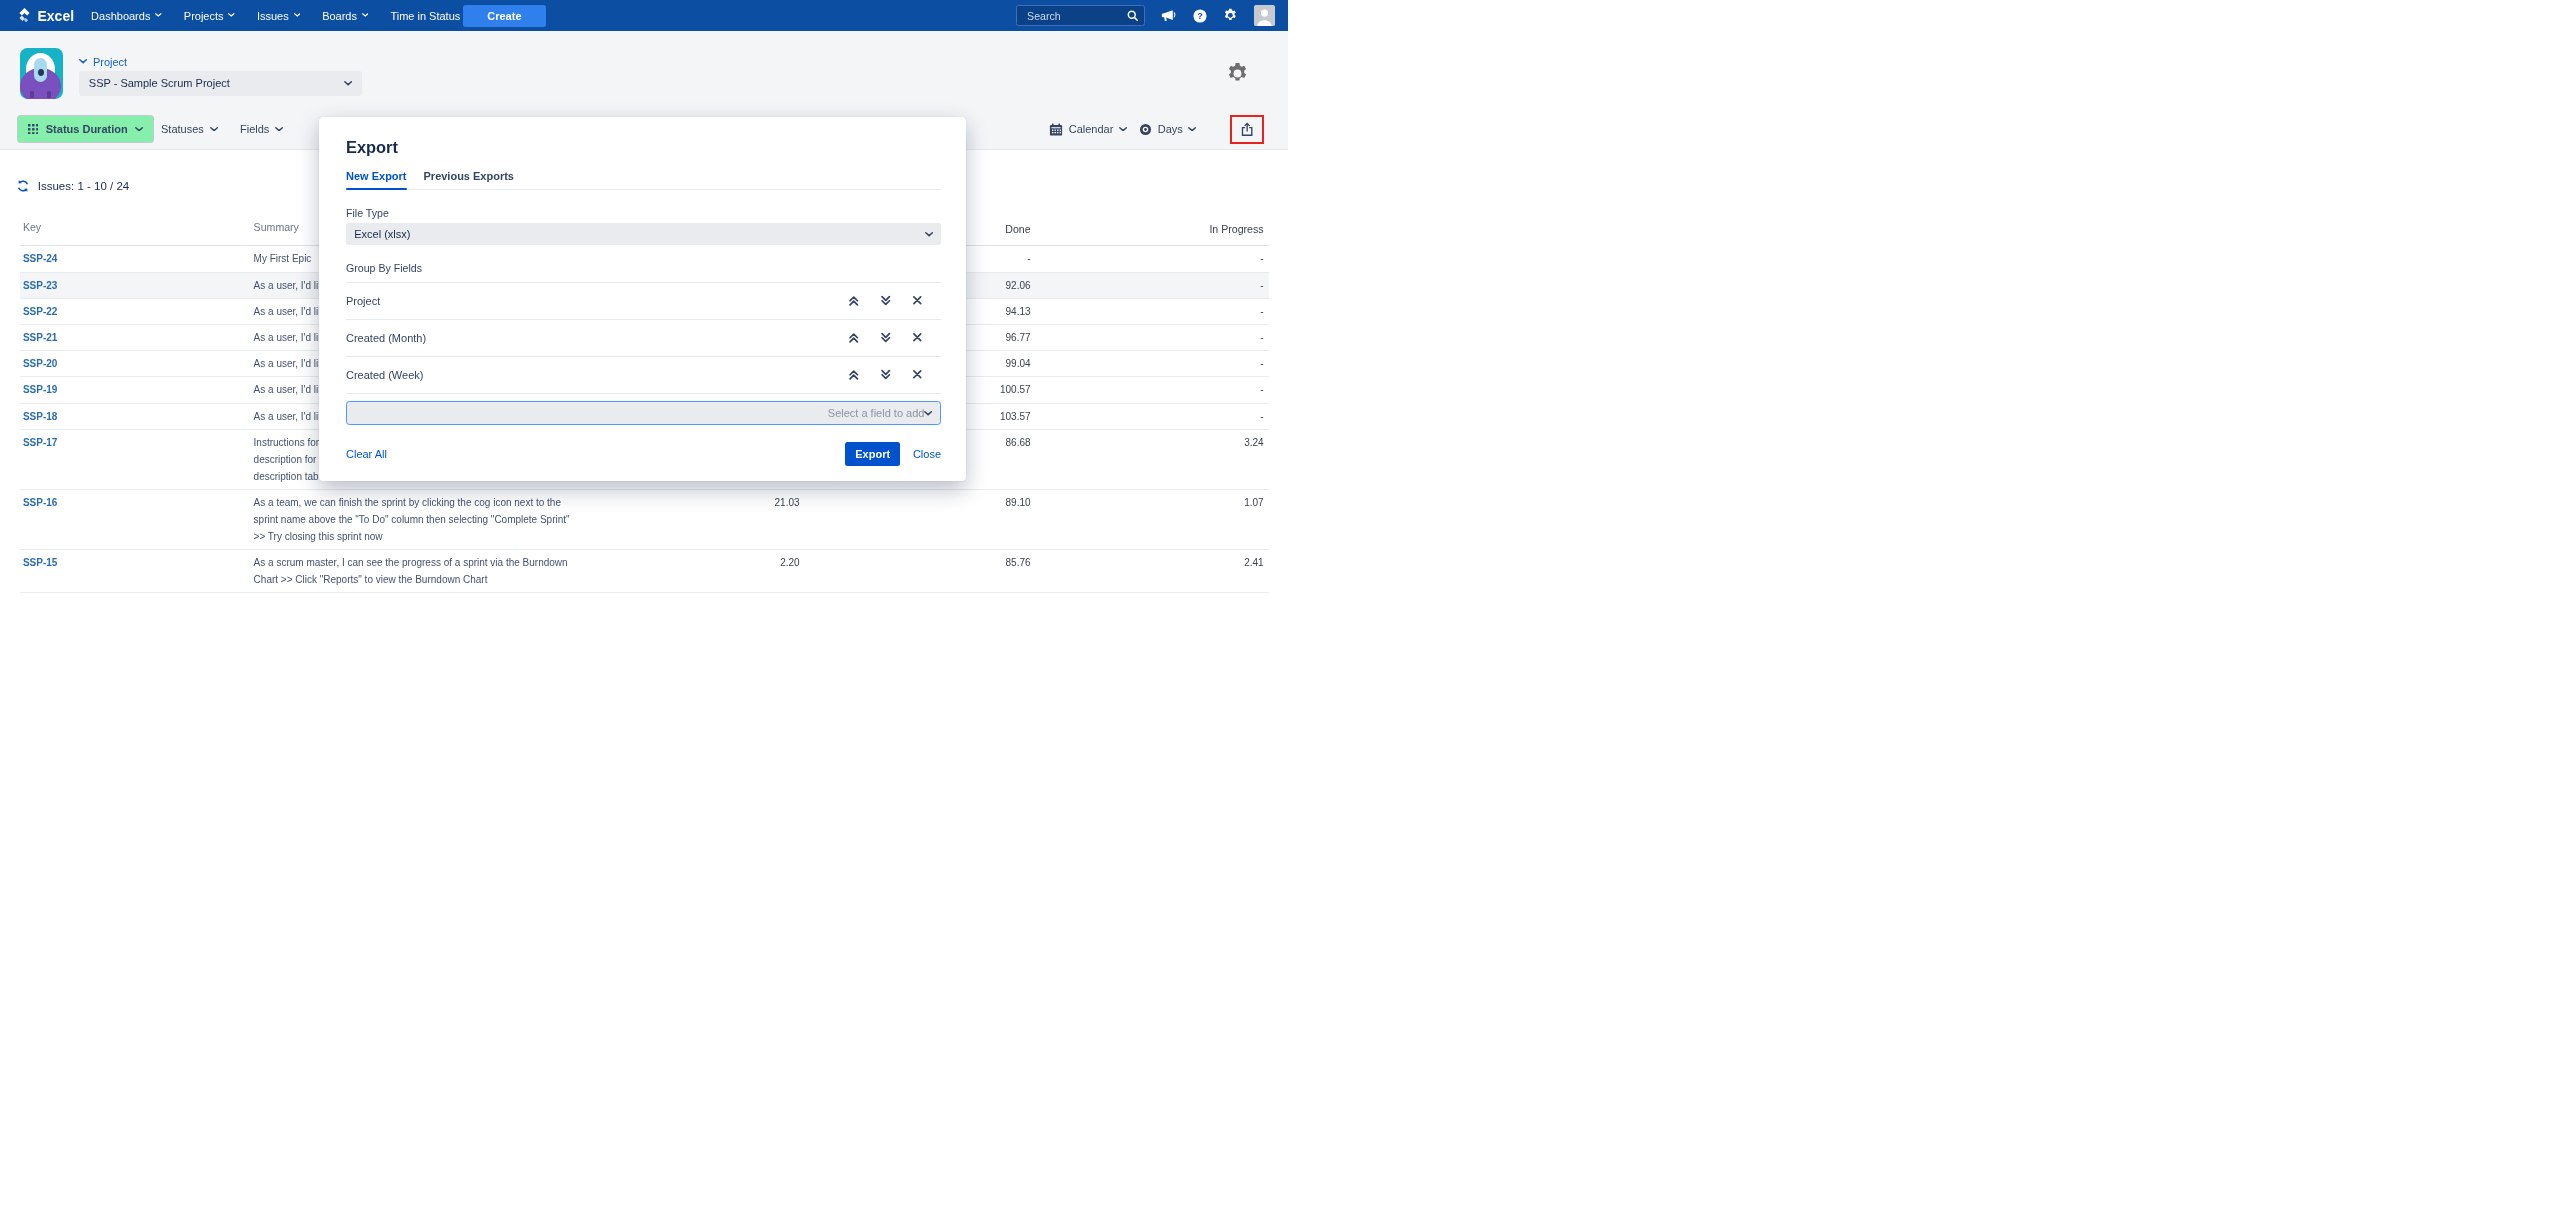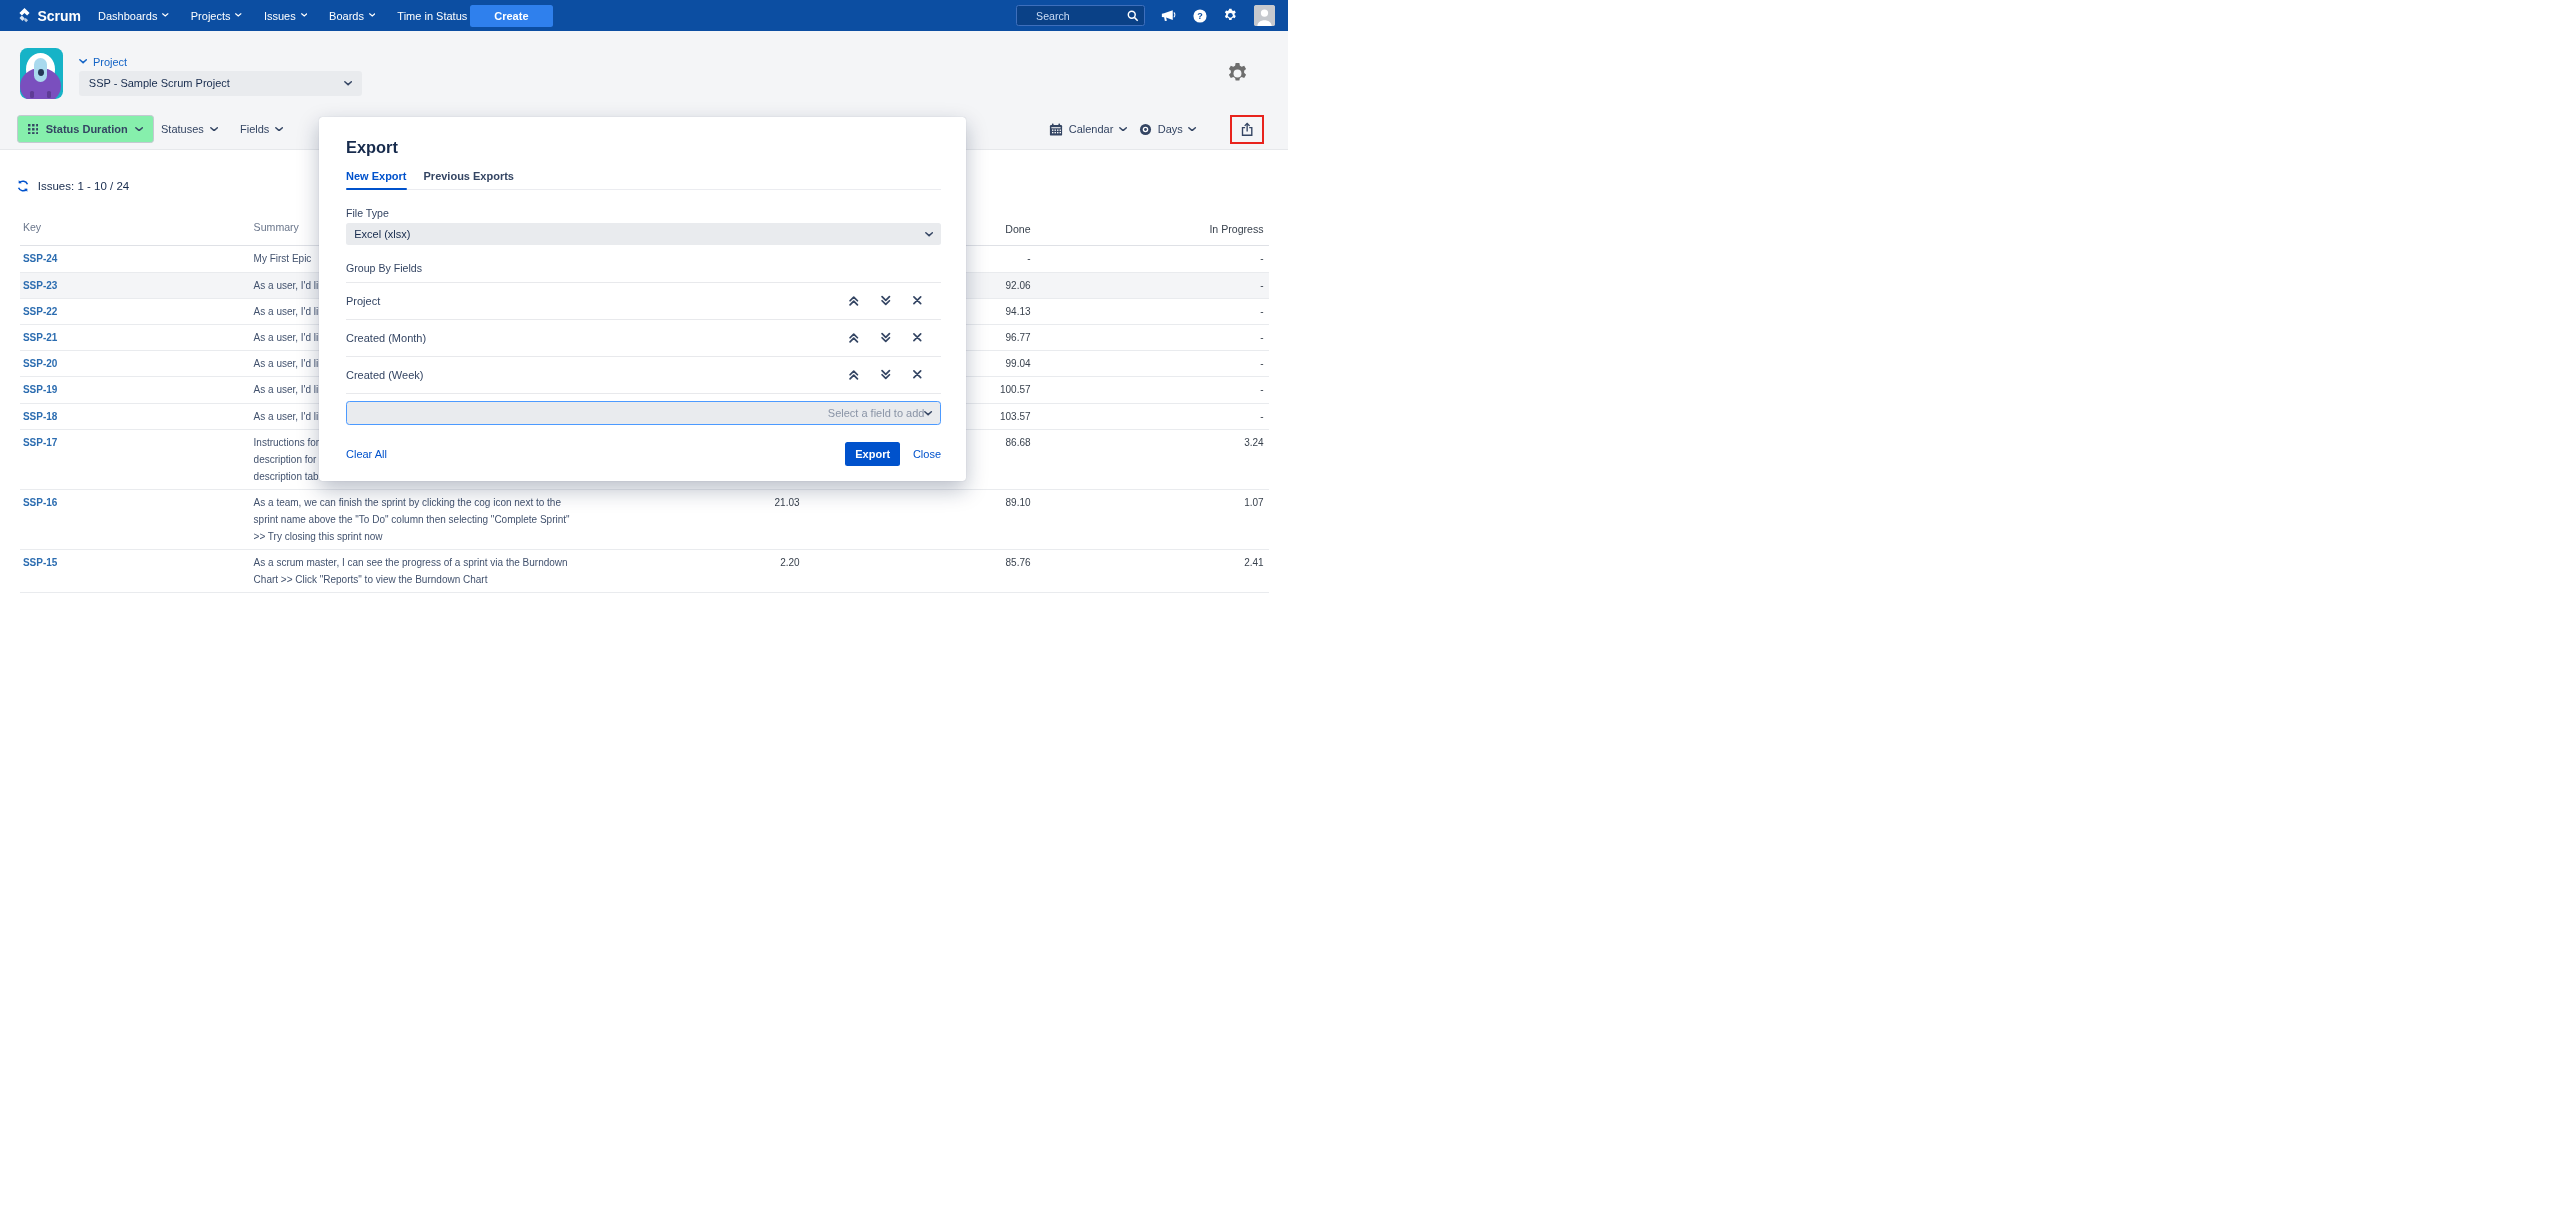--- a/index.html
+++ b/index.html
@@ -10,21 +10,21 @@
   }
   
   .navbar{height:31px;background:#0C4EA2;display:flex;align-items:center;justify-content:space-between;padding:0 13px 0 16.4px;}
   .nav-left{display:flex;align-items:center;}
   .logo{display:flex;align-items:center;gap:4.1px;color:#fff;font-weight:bold;font-size:14px;margin-right:17px;cursor:pointer;}
   .nav-items{display:flex;align-items:center;gap:22px;margin-right:3px;}
   .nav-item{color:#fff;font-size:11px;display:flex;align-items:center;gap:4.9px;cursor:pointer;white-space:nowrap;}
   .create-btn{background:#2F80ED;color:#fff;border:none;border-radius:2.5px;font-size:11px;font-weight:700;height:22px;padding:0 24px;cursor:pointer;font-family:inherit;}
   .nav-right{display:flex;align-items:center;gap:16.4px;}
   .search-box{position:relative;}
-  .search-box input{width:129px;height:21px;background:#0A4187;border:0.8px solid #3E6FBC;border-radius:2.5px;color:#fff;font-size:10.6px;padding:0 23px 0 19px;outline:none;font-family:inherit;}
+  .search-box input{width:129px;height:21px;background:#0A4187;border:0.8px solid #3E6FBC;border-radius:2.5px;color:#fff;font-size:10.6px;padding:0 23px 0 10px;outline:none;font-family:inherit;}
   .search-box input::placeholder{color:#CBDDF6;}
   .search-ic{position:absolute;right:6.5px;top:4.9px;pointer-events:none;}
   .nav-ic{display:flex;align-items:center;cursor:pointer;}
   .avatar{width:21px;height:21px;border-radius:2.5px;background:#C6C9CE;overflow:hidden;cursor:pointer;}
   
   .strip{position:relative;height:119px;background:#F4F5F7;border-bottom:0.8px solid #E6E8EB;}
   .proj-avatar{position:absolute;left:19.6px;top:17px;width:43px;height:51px;border-radius:7.4px;background:#16B3C7;overflow:hidden;}
   .m-head{position:absolute;left:6.5px;top:4.9px;width:29.4px;height:33px;border-radius:50%;background:#fff;}
   .m-body{position:absolute;left:0.8px;top:19.6px;width:41px;height:36px;border-radius:50%;background:#7A4FBE;}
   .m-leg{position:absolute;top:43px;width:4.1px;height:7.4px;background:#5E3C96;border-radius:1.6px;}
@@ -72,21 +72,21 @@
 <body>
 
 <header class="navbar">
   <div class="nav-left">
     <div class="logo">
       <svg width="17" height="17" viewBox="0 0 21 21">
         <path d="M10.5 1.2L4.2 7.5l3.1 3.1 3.2-3.2 3.2 3.2 3.1-3.1z" fill="#fff"></path>
         <path d="M7.3 10.6l-3 3 3.6 3.6 3-3z" fill="#fff" opacity="0.85"></path>
         <path d="M12 13.5l-2.4 2.4 2.9 2.9 2.4-2.4z" fill="#fff" opacity="0.7"></path>
       </svg>
-      <span>Scrum</span>
+      <span>Excel</span>
     </div>
     <nav class="nav-items" id="nav-items">
   <div class="nav-item">
     <span>Dashboards</span>
     <svg width="6.5" height="4.1" viewBox="0 0 10 6">
             <path d="M1 1l4 3.5L9 1" stroke="#fff" stroke-width="1.8" fill="none" stroke-linecap="round"></path>
           </svg>
   </div>
 
   <div class="nav-item">

